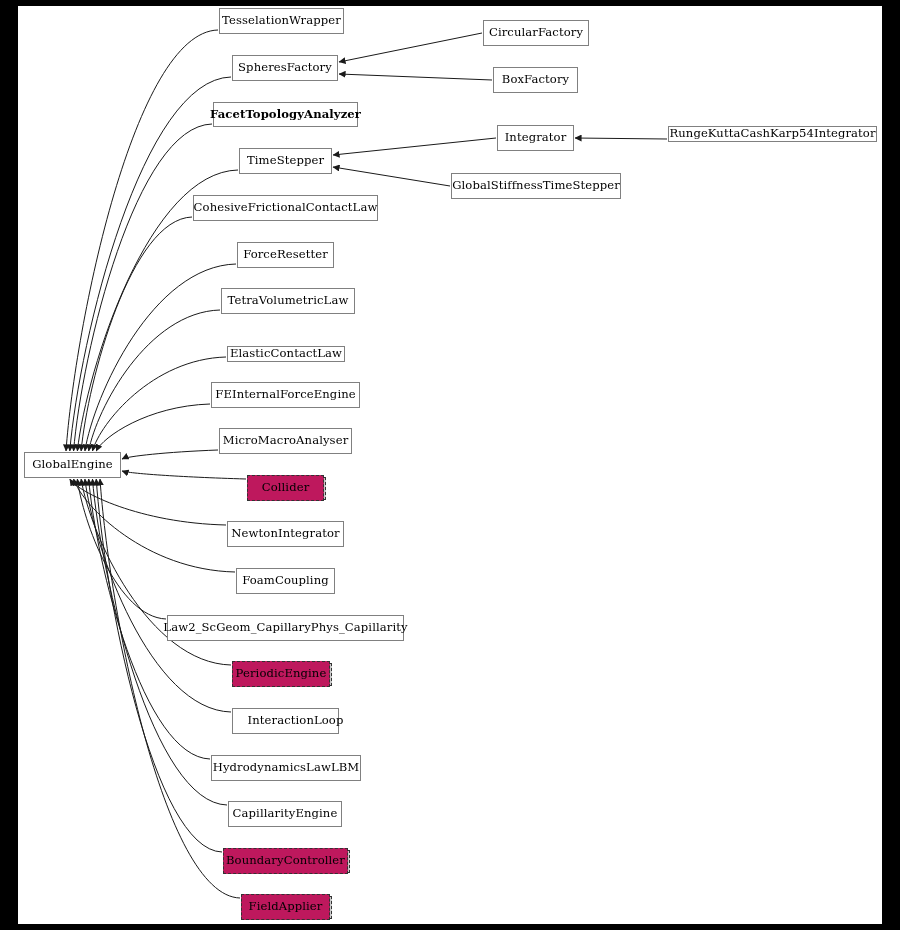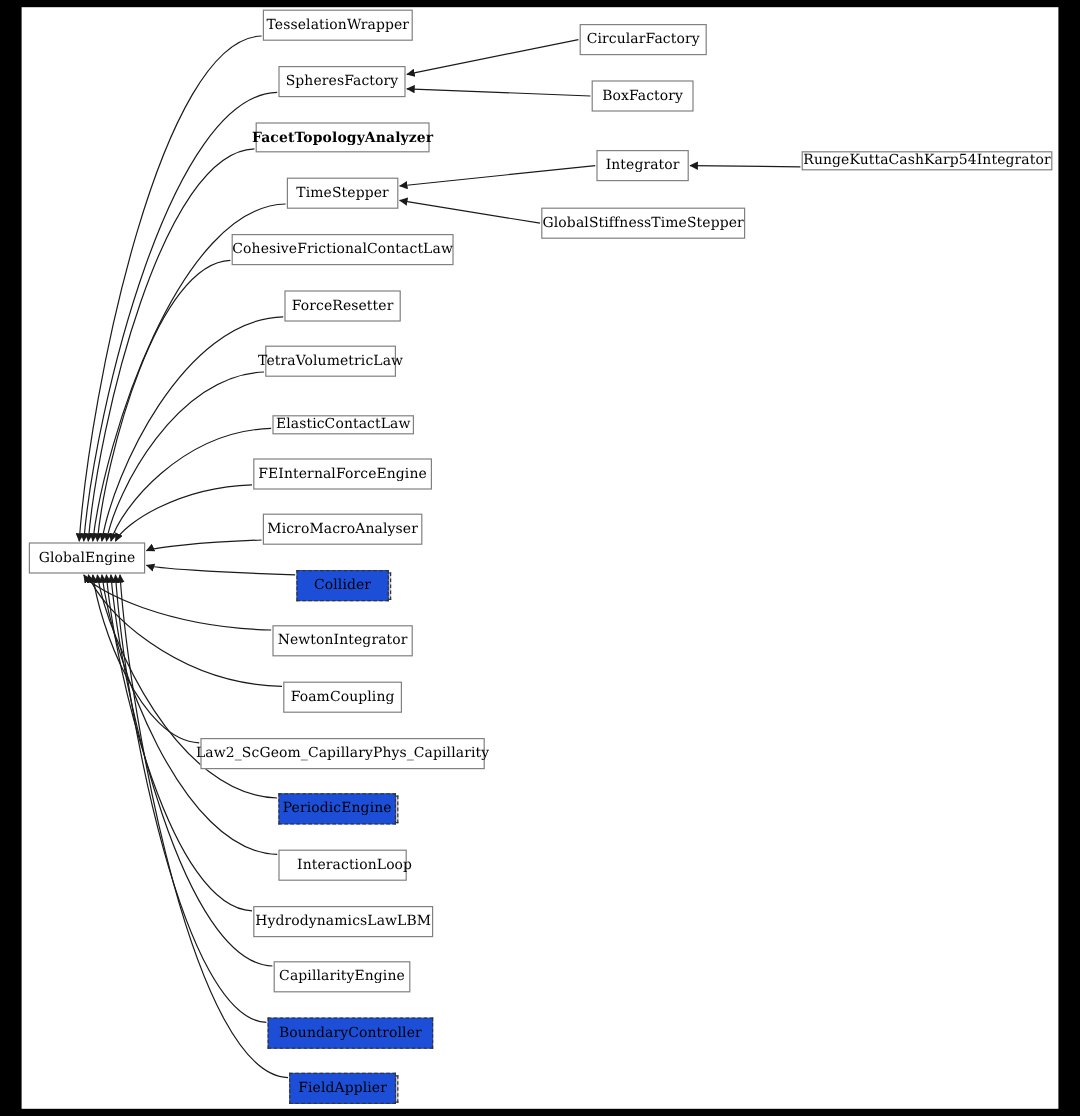--- a/index.html
+++ b/index.html
@@ -38,21 +38,21 @@
     display: flex;
     align-items: center;
     justify-content: center;
     font-size: 11.6px;
     color: #000000;
     white-space: nowrap;
     letter-spacing: 0.1px;
   }
   .node-box.dashed {
     border: 1px dashed #333333;
-    background: #1d4ed8;
+    background: #be185d;
   }
   .node-shadow {
     position: absolute;
     box-sizing: border-box;
     background: #c8c8c8;
     border: 1px dashed #333333;
     border-left: none;
     z-index: 0;
   }
   .node-label {
@@ -115,21 +115,21 @@
       </div>
       <div class="node-box" style="left: 239px; top: 148px; width: 93px; height: 26px; z-index: 2;">
         <span class="node-label">TimeStepper</span>
       </div>
       <div class="node-box" style="left: 193px; top: 195px; width: 185px; height: 26px; z-index: 2;">
         <span class="node-label">CohesiveFrictionalContactLaw</span>
       </div>
       <div class="node-box" style="left: 237px; top: 242px; width: 97px; height: 26px; z-index: 2;">
         <span class="node-label">ForceResetter</span>
       </div>
-      <div class="node-box" style="left: 221px; top: 288px; width: 109px; height: 26px; z-index: 2;">
+      <div class="node-box" style="left: 221px; top: 288px; width: 134px; height: 26px; z-index: 2;">
         <span class="node-label">TetraVolumetricLaw</span>
       </div>
       <div class="node-box" style="left: 227px; top: 346px; width: 118px; height: 16px; z-index: 2;">
         <span class="node-label">ElasticContactLaw</span>
       </div>
       <div class="node-box" style="left: 211px; top: 382px; width: 149px; height: 26px; z-index: 2;">
         <span class="node-label">FEInternalForceEngine</span>
       </div>
       <div class="node-box" style="left: 219px; top: 428px; width: 133px; height: 26px; z-index: 2;">
         <span class="node-label">MicroMacroAnalyser</span>
@@ -154,21 +154,21 @@
       <div class="node-box" style="left: 232px; top: 708px; width: 107px; height: 26px; z-index: 2; padding-left: 20px;">
         <span class="node-label">InteractionLoop</span>
       </div>
       <div class="node-box" style="left: 211px; top: 755px; width: 150px; height: 26px; z-index: 2;">
         <span class="node-label">HydrodynamicsLawLBM</span>
       </div>
       <div class="node-box" style="left: 228px; top: 801px; width: 114px; height: 26px; z-index: 2;">
         <span class="node-label">CapillarityEngine</span>
       </div>
       <div class="node-shadow" style="left: 342px; top: 850px; width: 8px; height: 23px;"></div>
-      <div class="node-box dashed" style="left: 223px; top: 848px; width: 138px; height: 26px; z-index: 2;">
+      <div class="node-box dashed" style="left: 223px; top: 848px; width: 125px; height: 26px; z-index: 2;">
         <span class="node-label">BoundaryController</span>
       </div>
       <div class="node-shadow" style="left: 324px; top: 896px; width: 8px; height: 23px;"></div>
       <div class="node-box dashed" style="left: 241px; top: 894px; width: 89px; height: 26px; z-index: 2;">
         <span class="node-label">FieldApplier</span>
       </div>
       <div class="node-box" style="left: 483px; top: 20px; width: 106px; height: 26px; z-index: 2;">
         <span class="node-label">CircularFactory</span>
       </div>
       <div class="node-box" style="left: 493px; top: 67px; width: 85px; height: 26px; z-index: 2;">

